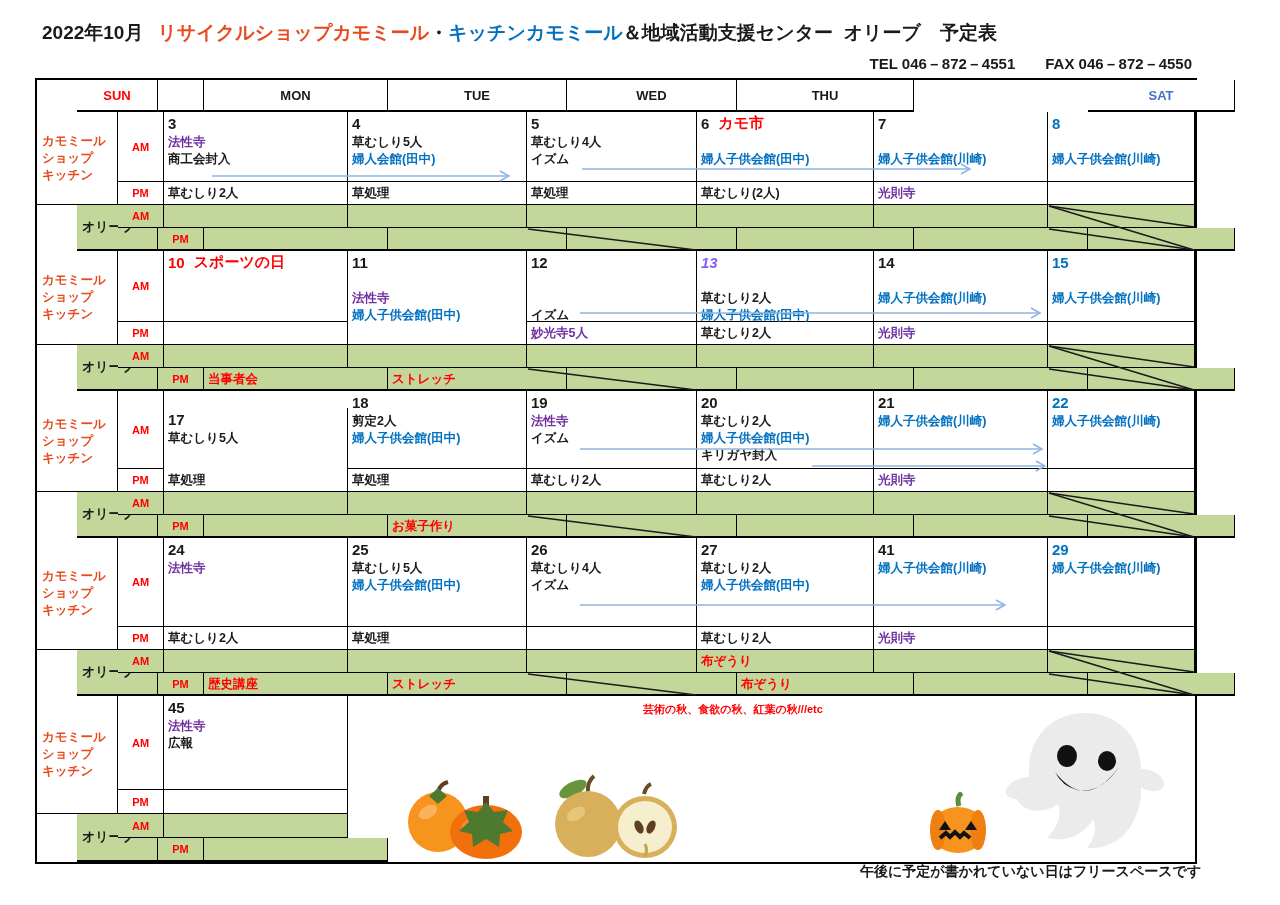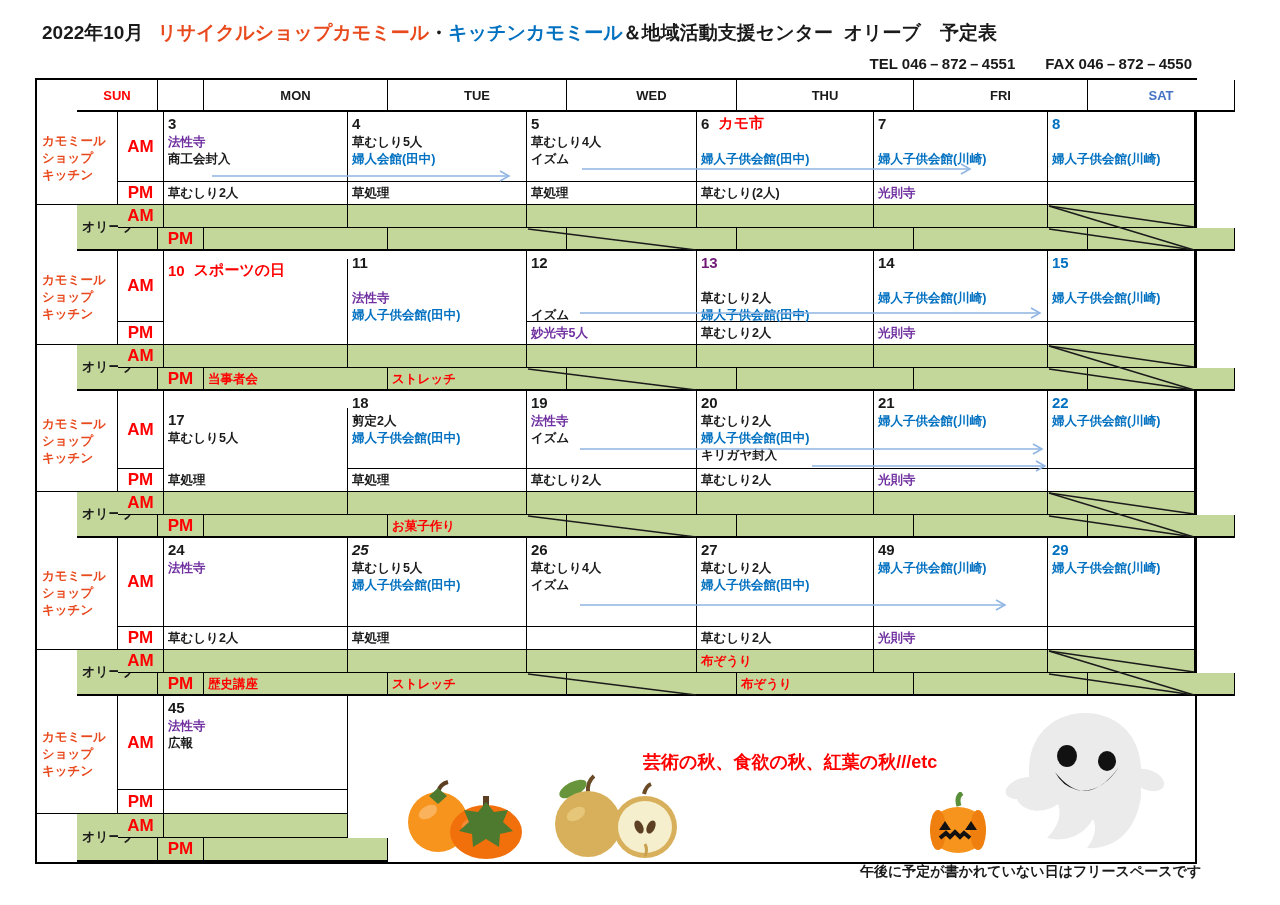--- a/index.html
+++ b/index.html
@@ -15,30 +15,30 @@
   .t-shop{color:var(--orange);margin-left:14px;}
   .t-kitchen{color:var(--blue);}
   #telfax{position:absolute;top:55px;right:88px;font-size:15px;}
   #telfax .fax{margin-left:30px;}
   #calendar{position:absolute;left:35px;top:78px;width:1158px;height:782px;border:2px solid #000;}
   .cell{position:absolute;box-sizing:border-box;border-right:1px solid #000;border-bottom:1px solid #000;background:#fff;}
   .thick{border-bottom-width:2px;margin-left:40px;}
   .hdr{display:flex;align-items:center;justify-content:center;font-size:13px;}
   .kamo{display:flex;flex-direction:column;justify-content:center;padding-left:5px;font-size:12.5px;line-height:17px;color:var(--orange);}
   .olabel{display:flex;align-items:center;padding-left:5px;font-size:13px;color:var(--ink);}
-  .ampm{display:flex;align-items:center;justify-content:center;font-size:17px;color:var(--red);}
+  .ampm{display:flex;align-items:center;justify-content:center;font-size:11px;color:var(--red);}
   .olv{background:var(--olive);}
   .day{font-size:12.5px;padding-top:1px;}
   .numrow{padding-left:4px;height:21px;font-size:15px;display:flex;align-items:center;gap:9px;}
   .ln{padding-left:4px;min-height:17px;line-height:17px;font-size:12.5px;}
   .pmrow .ln,.onote .ln{padding-top:2px;}
   .diag{position:absolute;pointer-events:none;z-index:2;overflow:visible;}
   #arrow-layer{position:absolute;left:0;top:0;z-index:3;pointer-events:none;}
   #merged-content{position:absolute;left:311px;top:616px;width:847px;height:166px;z-index:1;}
-  #autumn-note{position:absolute;left:295px;top:6px;font-size:18px;color:var(--red);white-space:pre;margin-top:48px;}
+  #autumn-note{position:absolute;left:295px;top:6px;font-size:11px;color:var(--red);white-space:pre;}
   .deco{position:absolute;}
   #footer-note{position:absolute;left:860px;top:863px;font-size:14px;}
 </style>
 </head>
 <body>
 
 <div id="title"><span>2022年10月</span><span class="t-shop">リサイクルショップカモミール</span><span>・</span><span class="t-kitchen">キッチンカモミール</span><span>＆地域活動支援センター  オリーブ</span><span>　予定表</span></div>
 
 <div id="telfax"><span class="tel">TEL  046－872－4551</span><span class="fax">FAX  046－872－4550</span></div>
 
@@ -105,21 +105,20 @@
       <path d="M 999 381 L 1008 386 L 999 391" stroke="#8eb4e3" stroke-width="1.5" fill="none"></path>
       <line x1="543" y1="525" x2="966" y2="525" stroke="#8eb4e3" stroke-width="1.5"></line>
       <path d="M 959 520 L 968 525 L 959 530" stroke="#8eb4e3" stroke-width="1.5" fill="none"></path>
     </svg>
 <div class="cell hdr thick" style="left: 0px; top: 0px; width: 81px; height: 32px; color: rgb(255, 0, 0);">SUN</div>
     <div class="cell hdr thick" style="left: 81px; top: 0px; width: 46px; height: 32px;"></div>
     <div class="cell hdr thick" style="left: 127px; top: 0px; width: 184px; height: 32px;">MON</div>
     <div class="cell hdr thick" style="left: 311px; top: 0px; width: 179px; height: 32px;">TUE</div>
     <div class="cell hdr thick" style="left: 490px; top: 0px; width: 170px; height: 32px;">WED</div>
     <div class="cell hdr thick" style="left: 660px; top: 0px; width: 177px; height: 32px;">THU</div>
-    <div class="cell hdr thick" style="left: 837px; top: 0px; width: 174px; height: 32px;">FRI</div>
     <div class="cell hdr thick" style="left: 1011px; top: 0px; width: 147px; height: 32px; color: rgb(68, 114, 196);">SAT</div>
     <div class="cell kamo" style="left: 0px; top: 32px; width: 81px; height: 93px;">
       <div>カモミール</div>
       <div>ショップ</div>
       <div>キッチン</div>
     </div>
     <div class="cell olabel olv thick" style="left: 0px; top: 125px; width: 81px; height: 46px;">オリーブ</div>
     <div class="cell ampm" style="left: 81px; top: 32px; width: 46px; height: 70px;">AM</div>
     <div class="cell ampm" style="left: 81px; top: 102px; width: 46px; height: 23px;">PM</div>
     <div class="cell ampm olv" style="left: 81px; top: 125px; width: 46px; height: 23px;">AM</div>
@@ -210,21 +209,21 @@
     <div class="cell kamo" style="left: 0px; top: 171px; width: 81px; height: 94px;">
       <div>カモミール</div>
       <div>ショップ</div>
       <div>キッチン</div>
     </div>
     <div class="cell olabel olv thick" style="left: 0px; top: 265px; width: 81px; height: 46px;">オリーブ</div>
     <div class="cell ampm" style="left: 81px; top: 171px; width: 46px; height: 71px;">AM</div>
     <div class="cell ampm" style="left: 81px; top: 242px; width: 46px; height: 23px;">PM</div>
     <div class="cell ampm olv" style="left: 81px; top: 265px; width: 46px; height: 23px;">AM</div>
     <div class="cell ampm olv thick" style="left: 81px; top: 288px; width: 46px; height: 23px;">PM</div>
-    <div class="cell day" style="left: 127px; top: 171px; width: 184px; height: 71px; margin-top: 8px;">
+    <div class="cell day" style="left: 127px; top: 171px; width: 184px; height: 71px;">
       <div class="numrow">
         <span style="color: rgb(255, 0, 0);">10</span>
         <span style="color: rgb(255, 0, 0);">スポーツの日</span>
       </div>
     </div>
     <div class="cell day pmrow" style="left: 127px; top: 242px; width: 184px; height: 23px;"></div>
     <div class="cell day olv onote" style="left: 127px; top: 265px; width: 184px; height: 23px;"></div>
     <div class="cell day olv onote thick" style="left: 127px; top: 288px; width: 184px; height: 23px;">
       <div class="ln" style="color: rgb(255, 0, 0);">当事者会</div>
     </div>
@@ -252,21 +251,21 @@
     <div class="cell day pmrow" style="left: 490px; top: 242px; width: 170px; height: 23px;">
       <div class="ln" style="color: rgb(112, 48, 160);">妙光寺5人</div>
     </div>
     <div class="cell day olv onote" style="left: 490px; top: 265px; width: 170px; height: 23px;"></div>
     <div class="cell day olv onote thick" style="left: 490px; top: 288px; width: 170px; height: 23px;"></div>
     <svg class="diag" width="170" height="23" style="left: 490px; top: 288px;">
       <line x1="1" y1="1" x2="169" y2="22" stroke="#1a1a1a" stroke-width="1.5"></line>
     </svg>
     <div class="cell day" style="left: 660px; top: 171px; width: 177px; height: 71px;">
       <div class="numrow">
-        <span style="color: #701a75;">13</span>
+        <span style="color: #8b5cf6; font-style: italic;">13</span>
       </div>
       <div class="ln"></div>
       <div class="ln" style="color: rgb(26, 26, 26);">草むしり2人</div>
       <div class="ln" style="color: rgb(0, 112, 192);">婦人子供会館(田中)</div>
     </div>
     <div class="cell day pmrow" style="left: 660px; top: 242px; width: 177px; height: 23px;">
       <div class="ln" style="color: rgb(26, 26, 26);">草むしり2人</div>
     </div>
     <div class="cell day olv onote" style="left: 660px; top: 265px; width: 177px; height: 23px;"></div>
     <div class="cell day olv onote thick" style="left: 660px; top: 288px; width: 177px; height: 23px;"></div>
@@ -411,21 +410,21 @@
     </div>
     <div class="cell day pmrow" style="left: 127px; top: 547px; width: 184px; height: 23px;">
       <div class="ln" style="color: rgb(26, 26, 26);">草むしり2人</div>
     </div>
     <div class="cell day olv onote" style="left: 127px; top: 570px; width: 184px; height: 23px;"></div>
     <div class="cell day olv onote thick" style="left: 127px; top: 593px; width: 184px; height: 23px;">
       <div class="ln" style="color: rgb(255, 0, 0);">歴史講座</div>
     </div>
     <div class="cell day" style="left: 311px; top: 458px; width: 179px; height: 89px;">
       <div class="numrow">
-        <span style="color: rgb(26, 26, 26); font-style: italic;">25</span>
+        <span style="color: rgb(26, 26, 26);">25</span>
       </div>
       <div class="ln" style="color: rgb(26, 26, 26);">草むしり5人</div>
       <div class="ln" style="color: rgb(0, 112, 192);">婦人子供会館(田中)</div>
     </div>
     <div class="cell day pmrow" style="left: 311px; top: 547px; width: 179px; height: 23px;">
       <div class="ln" style="color: rgb(26, 26, 26);">草処理</div>
     </div>
     <div class="cell day olv onote" style="left: 311px; top: 570px; width: 179px; height: 23px;"></div>
     <div class="cell day olv onote thick" style="left: 311px; top: 593px; width: 179px; height: 23px;">
       <div class="ln" style="color: rgb(255, 0, 0);">ストレッチ</div>
@@ -454,21 +453,21 @@
       <div class="ln" style="color: rgb(26, 26, 26);">草むしり2人</div>
     </div>
     <div class="cell day olv onote" style="left: 660px; top: 570px; width: 177px; height: 23px;">
       <div class="ln" style="color: rgb(255, 0, 0);">布ぞうり</div>
     </div>
     <div class="cell day olv onote thick" style="left: 660px; top: 593px; width: 177px; height: 23px;">
       <div class="ln" style="color: rgb(255, 0, 0);">布ぞうり</div>
     </div>
     <div class="cell day" style="left: 837px; top: 458px; width: 174px; height: 89px;">
       <div class="numrow">
-        <span style="color: rgb(26, 26, 26);">49</span>
+        <span style="color: rgb(26, 26, 26);">41</span>
       </div>
       <div class="ln" style="color: rgb(0, 112, 192);">婦人子供会館(川崎)</div>
     </div>
     <div class="cell day pmrow" style="left: 837px; top: 547px; width: 174px; height: 23px;">
       <div class="ln" style="color: rgb(112, 48, 160);">光則寺</div>
     </div>
     <div class="cell day olv onote" style="left: 837px; top: 570px; width: 174px; height: 23px;"></div>
     <div class="cell day olv onote thick" style="left: 837px; top: 593px; width: 174px; height: 23px;"></div>
     <div class="cell day" style="left: 1011px; top: 458px; width: 147px; height: 89px;">
       <div class="numrow">

